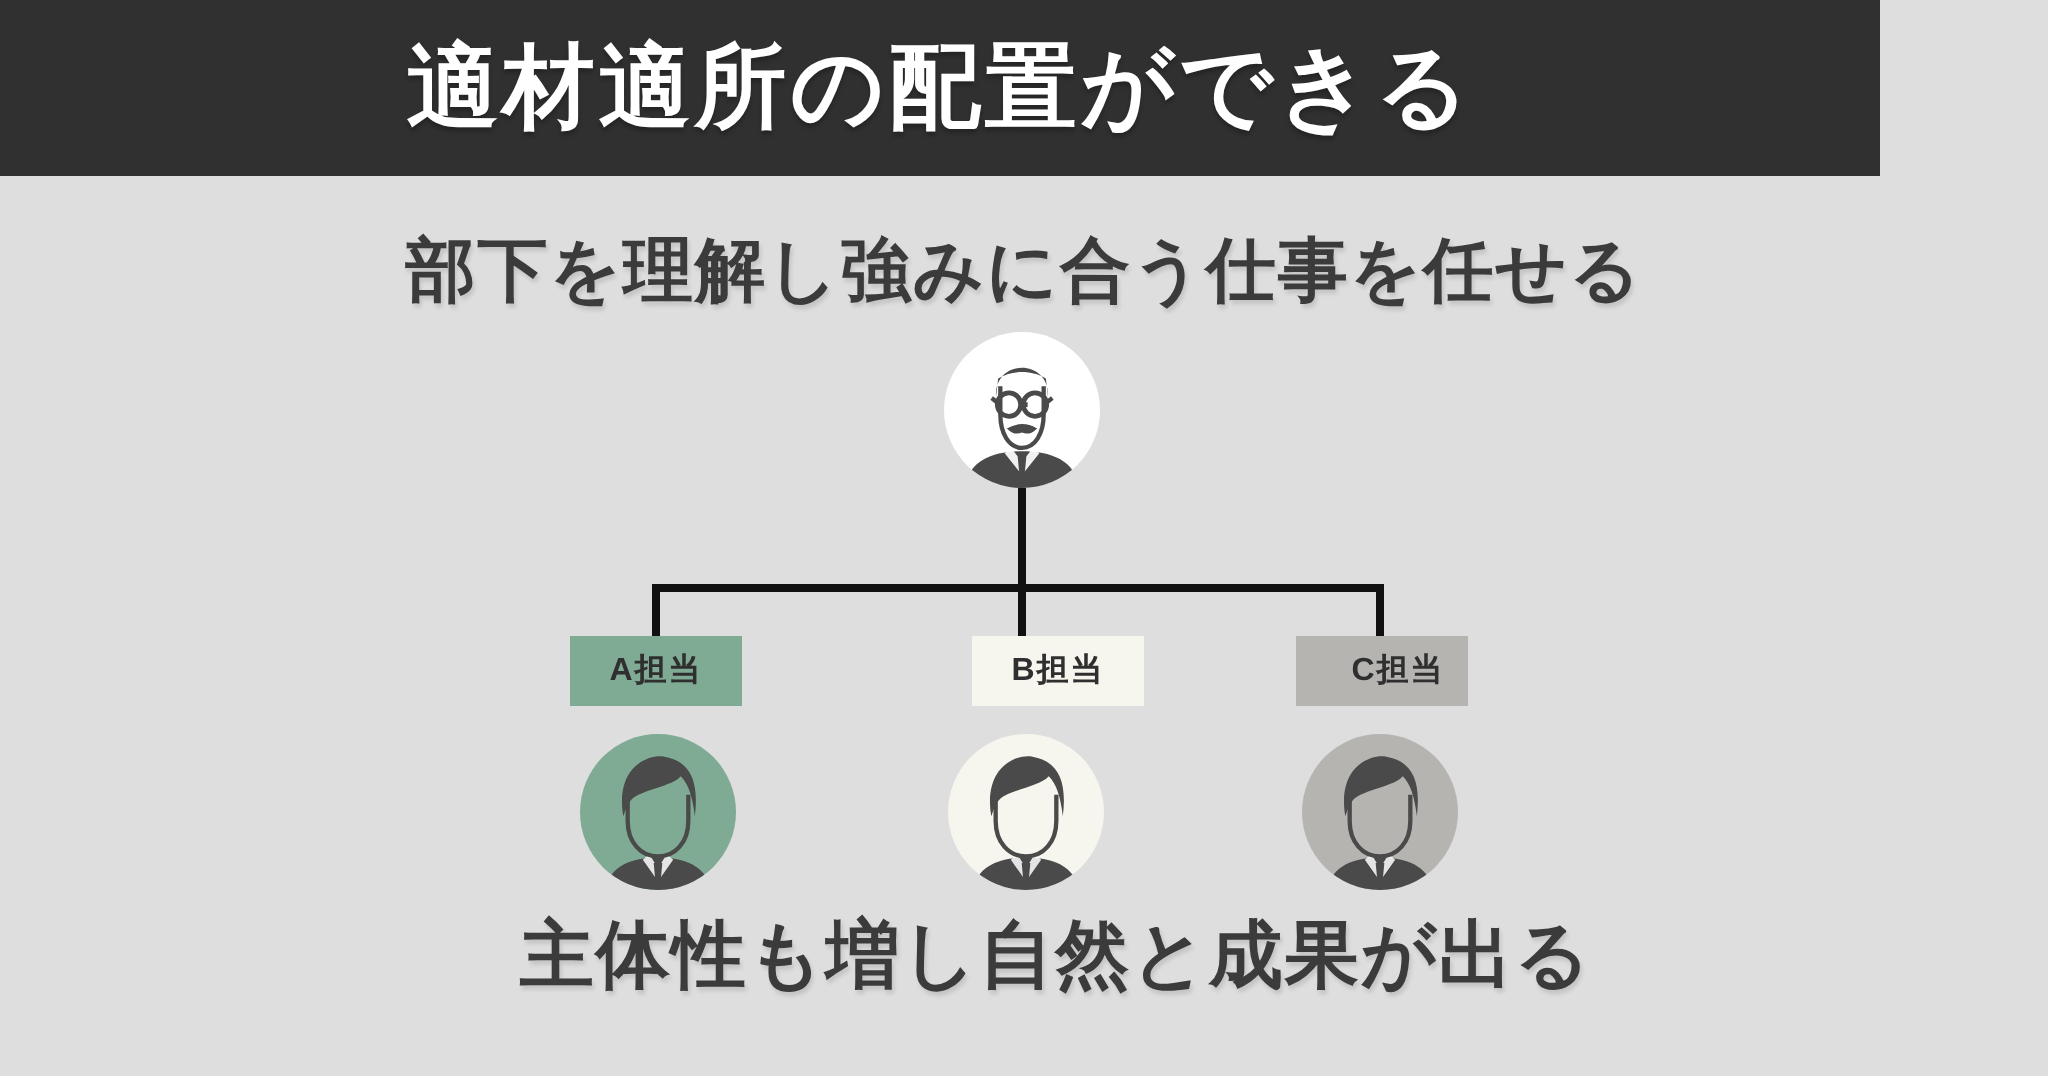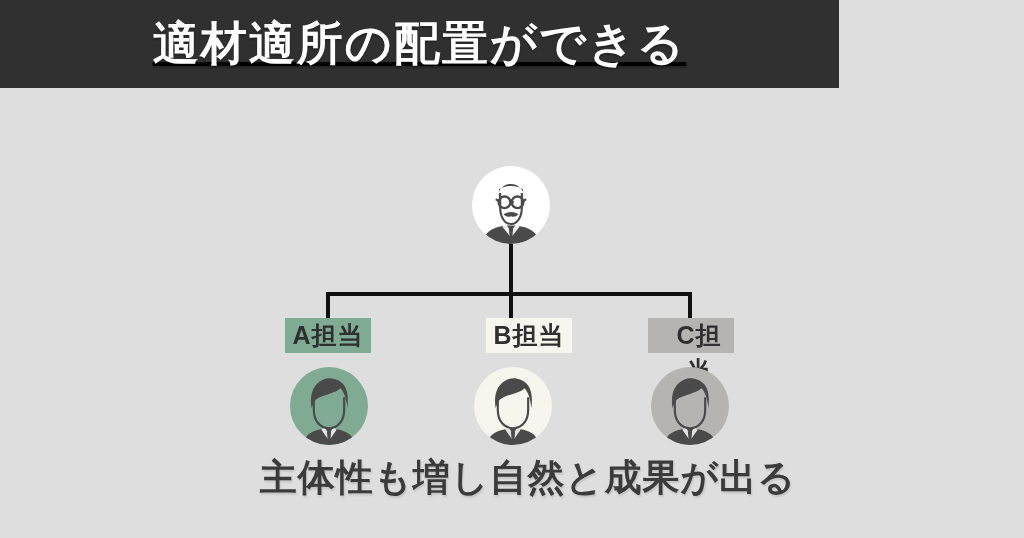--- a/index.html
+++ b/index.html
@@ -10,26 +10,25 @@
     position: relative;
     width: 1024px;
     height: 538px;
     background: #dedede;
     overflow: hidden;
   }
 
   .top-bar {
     position: absolute;
     left: 0; top: 0;
-    width: 839px; height: 88px;
+    width: 940px; height: 88px;
     background: #303030;
     display: flex;
     align-items: center;
     justify-content: center;
-    text-decoration: underline;
   }
   .top-bar h1 {
     color: #ffffff;
     font-size: 46px;
     font-weight: 800;
     letter-spacing: 2px;
     text-shadow: 0 2px 2px rgba(0,0,0,0.25);
   }
 
   .subtitle {
@@ -75,38 +74,39 @@
   .line-h       { left: 326px; top: 292px; width: 366px; height: 4px; }
   .line-v-a     { left: 326px; top: 292px; width: 4px; height: 28px; }
   .line-v-c     { left: 688px; top: 292px; width: 4px; height: 28px; }
 
   .member-label {
     position: absolute;
     top: 318px;
     width: 86px; height: 35px;
     line-height: 35px;
     text-align: center;
-    font-size: 25px;
+    font-size: 16px;
     font-weight: 800;
     color: #2f2f2f;
     letter-spacing: 1px;
   }
   .member-label-a { left: 285px; }
   .member-label-b { left: 470px; margin-left: 16px; }
   .member-label-c { left: 648px; padding-left: 16px; }
 </style>
 </head>
 <body>
 
 <div class="canvas" style="background-color: rgb(222, 222, 222);">
 
   <header class="top-bar" style="background-color: rgb(48, 48, 48);">
     <h1 style="color: rgb(255, 255, 255);">適材適所の配置ができる</h1>
   </header>
 
+  <p class="subtitle" style="color: rgb(59, 59, 59);">部下を理解し強みに合う仕事を任せる</p>
 
   <div class="line line-v-center" style="background-color: rgb(17, 17, 17);"></div>
   <div class="line line-h" style="background-color: rgb(17, 17, 17);"></div>
   <div class="line line-v-a" style="background-color: rgb(17, 17, 17);"></div>
   <div class="line line-v-c" style="background-color: rgb(17, 17, 17);"></div>
 
   <div class="avatar manager-avatar" style="background-color: rgb(255, 255, 255); color: rgb(74, 74, 74);">
     <span>
       <svg viewBox="0 0 72 72" aria-hidden="true">
 

